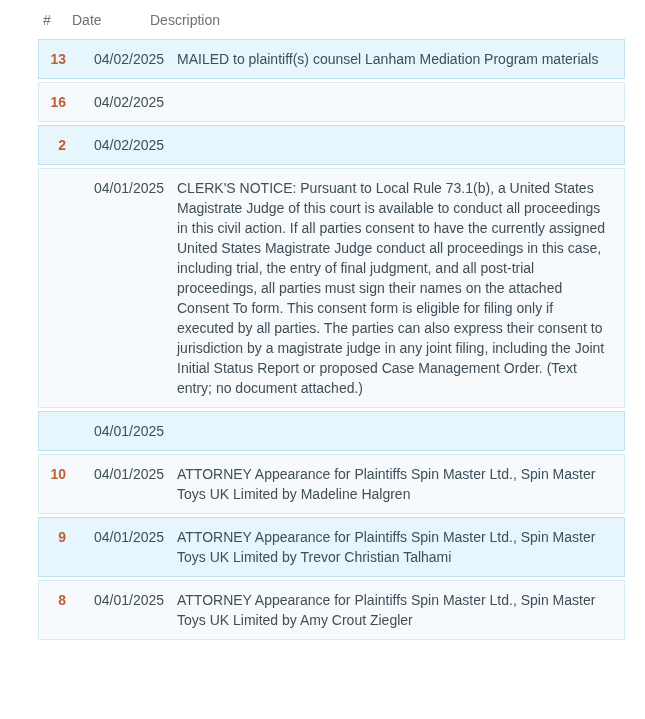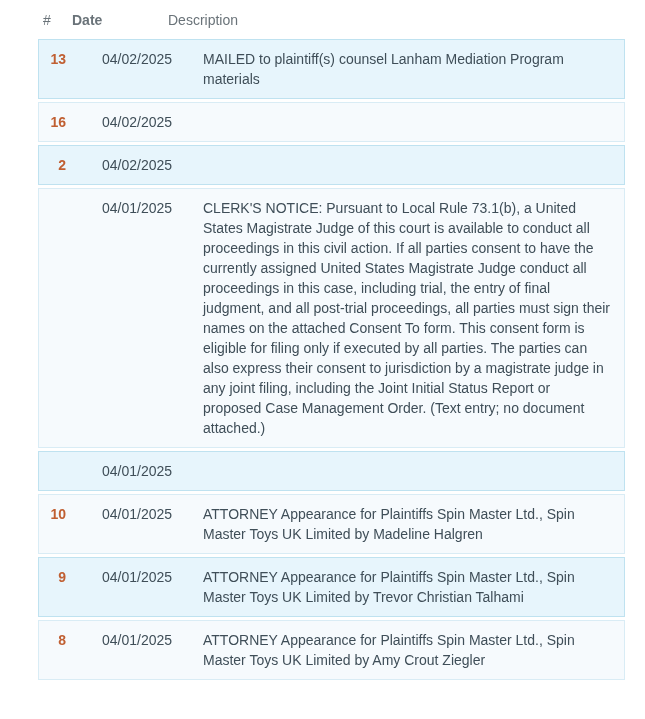--- a/index.html
+++ b/index.html
@@ -17,31 +17,30 @@
   }
   .head {
     display: flex;
     align-items: flex-start;
     color: #6a7379;
     font-size: 14px;
     padding: 4px 0 0 5px;
     height: 31px;
   }
   .head .h-num  { width: 22px; }
-  .head .h-date { width: 78px; margin-left: 7px; font-weight: bold; }
-  .head .h-desc { margin-left: 18px; }
+  .head .h-date { width: 78px; margin-left: 7px; }
+  .head .h-desc { }
   .row {
     display: flex;
     align-items: flex-start;
     border: 1px solid #d9ecf5;
     background: #f6fafd;
     padding: 9px 0 9px 6px;
     margin-bottom: 3px;
     line-height: 20px;
-    gap: 8px;
   }
   #rows .row:nth-child(odd) {
     background: #e7f5fc;
     border-color: #bfe2f0;
   }
   .row .num {
     width: 21px;
     text-align: right;
     font-weight: bold;
     color: #c05f32;
@@ -49,21 +48,21 @@
     cursor: pointer;
   }
   .row .date {
     width: 78px;
     margin-left: 28px;
     flex: 0 0 auto;
     white-space: nowrap;
   }
   .row .desc {
     flex: 1 1 auto;
-    margin-left: 15px;
+    margin-left: 5px;
     padding-right: 14px;
   }
 </style>
 </head>
 <body>
 
 <div class="docket">
   <div class="head">
     <span class="h-num">#</span>
     <span class="h-date">Date</span>

